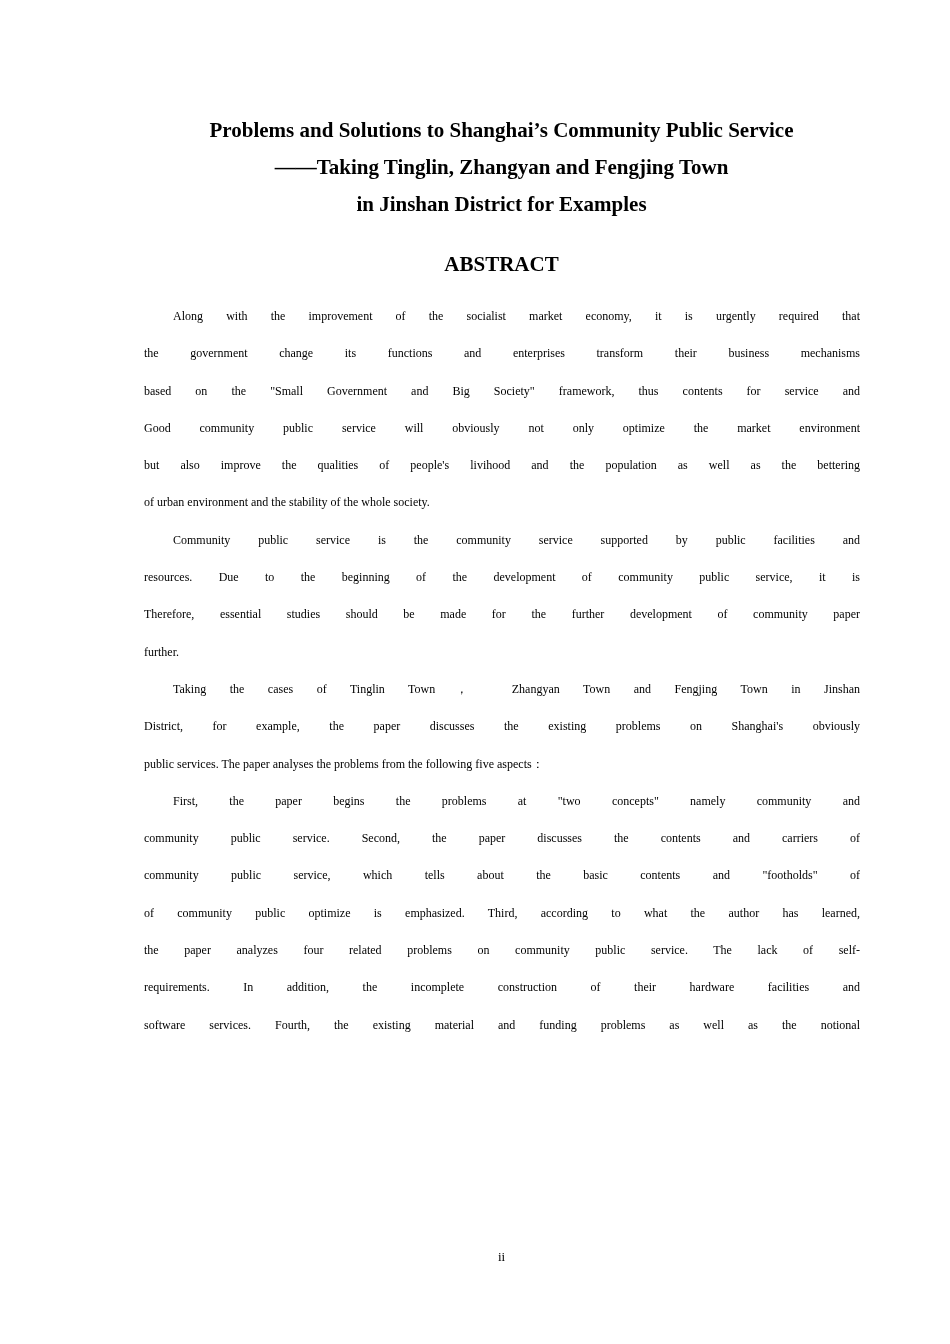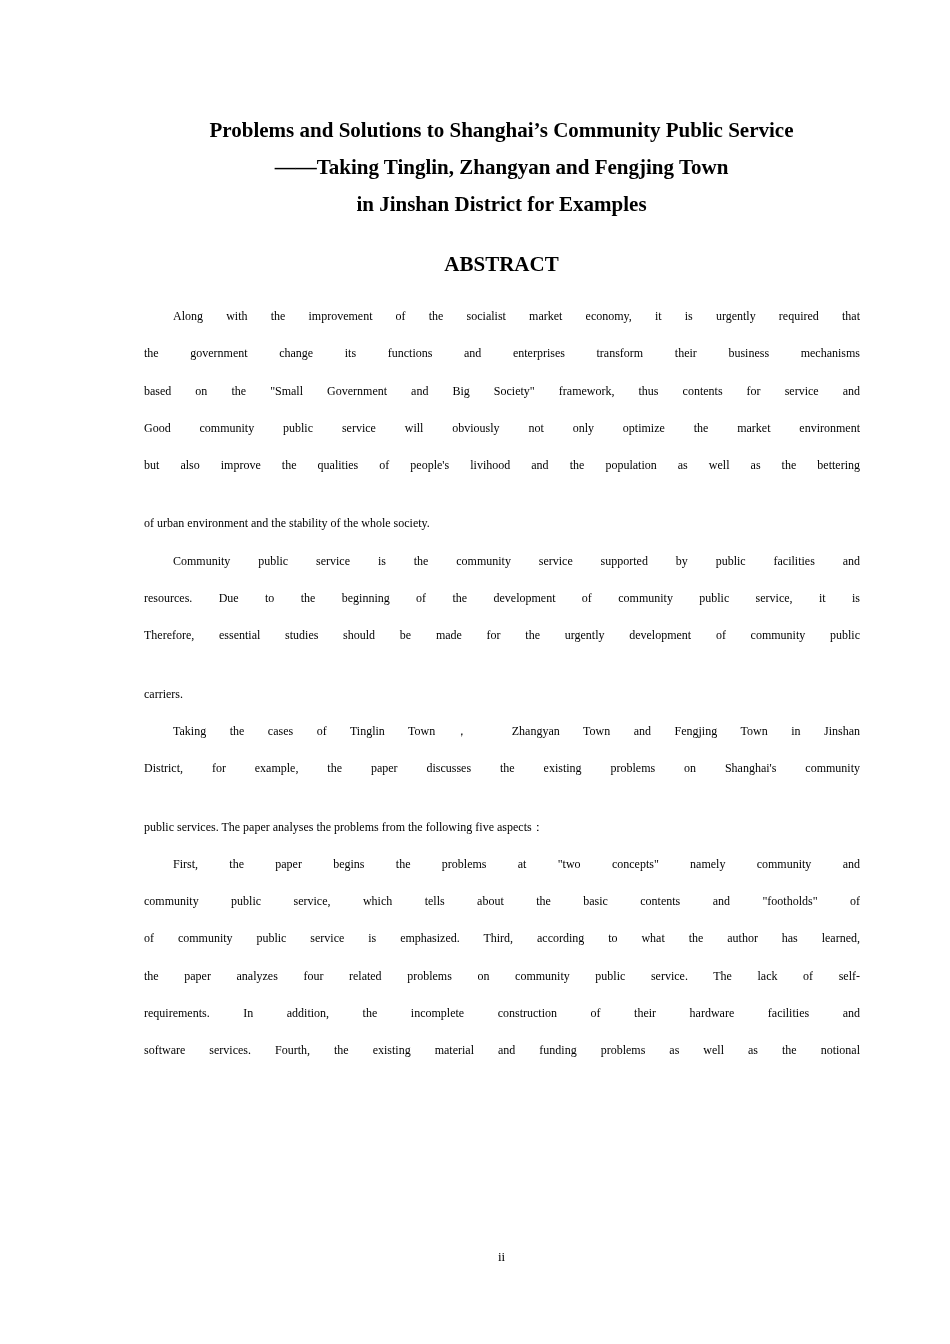--- a/index.html
+++ b/index.html
@@ -6,21 +6,21 @@
   body { width: 950px; height: 1344px; position: relative; overflow: hidden;
          font-family: "Liberation Serif", "DejaVu Serif", serif; color: #000; }
   .title-block { position: absolute; left: 0; width: 1003px; top: 112px; text-align: center; }
   .title-line { font-weight: bold; font-size: 21px; line-height: 37px; height: 37px; white-space: nowrap; }
   .abstract-heading { position: absolute; left: 0; width: 1003px; top: 249px; text-align: center;
                       font-weight: bold; font-size: 21px; line-height: 30px; }
   .body { position: absolute; left: 144px; width: 716px; top: 298px; }
   .line { font-size: 12px; line-height: 37.3px; height: 37.3px; white-space: nowrap;
           text-align: justify; text-align-last: justify; overflow: hidden; }
   .line.first { text-indent: 29px; }
-  .line.last { text-align-last: left; margin-top: 21px; }
+  .line.last { text-align-last: left; }
   .page-number { position: absolute; left: 0; width: 1003px; top: 1248px; text-align: center;
                  font-size: 13px; line-height: 18px; }
 </style>
 </head>
 <body>
 
 <div class="title-block">
   <div class="title-line">Problems and Solutions to Shanghai’s Community Public Service</div>
   <div class="title-line">——Taking Tinglin, Zhangyan and Fengjing Town</div>
   <div class="title-line">in Jinshan District for Examples</div>
@@ -35,33 +35,34 @@
     <div class="line">the government change its functions and enterprises transform their business mechanisms</div>
     <div class="line">based on the "Small Government and Big Society" framework, thus contents for service and</div>
     <div class="line">Good community public service will obviously not only optimize the market environment</div>
     <div class="line">but also improve the qualities of people's livihood and the population as well as the bettering</div>
     <div class="line last">of urban environment and the stability of the whole society.</div>
   </div>
 
   <div class="paragraph">
     <div class="line first">Community public service is the community service supported by public facilities and</div>
     <div class="line">resources. Due to the beginning of the development of community public service, it is</div>
-    <div class="line">Therefore, essential studies should be made for the urgently development of community public</div>
-    <div class="line last">carriers.</div>
+    <div class="line">Therefore, essential studies should be made for the further development of community paper</div>
+    <div class="line last">further.</div>
   </div>
 
   <div class="paragraph">
     <div class="line first">Taking the cases of Tinglin Town， Zhangyan Town and Fengjing Town in Jinshan</div>
-    <div class="line">District, for example, the paper discusses the existing problems on Shanghai's community</div>
+    <div class="line">District, for example, the paper discusses the existing problems on Shanghai's obviously</div>
     <div class="line last">public services. The paper analyses the problems from the following five aspects：</div>
   </div>
 
   <div class="paragraph">
     <div class="line first">First, the paper begins the problems at "two concepts" namely community and</div>
+    <div class="line">community public service. Second, the paper discusses the contents and carriers of</div>
     <div class="line">community public service, which tells about the basic contents and "footholds" of</div>
-    <div class="line">of community public service is emphasized. Third, according to what the author has learned,</div>
+    <div class="line">of community public optimize is emphasized. Third, according to what the author has learned,</div>
     <div class="line">the paper analyzes four related problems on community public service. The lack of self-</div>
     <div class="line">requirements. In addition, the incomplete construction of their hardware facilities and</div>
     <div class="line">software services. Fourth, the existing material and funding problems as well as the notional</div>
   </div>
 </div>
 
 <div class="page-number">ii</div>
 
 </body></html>

